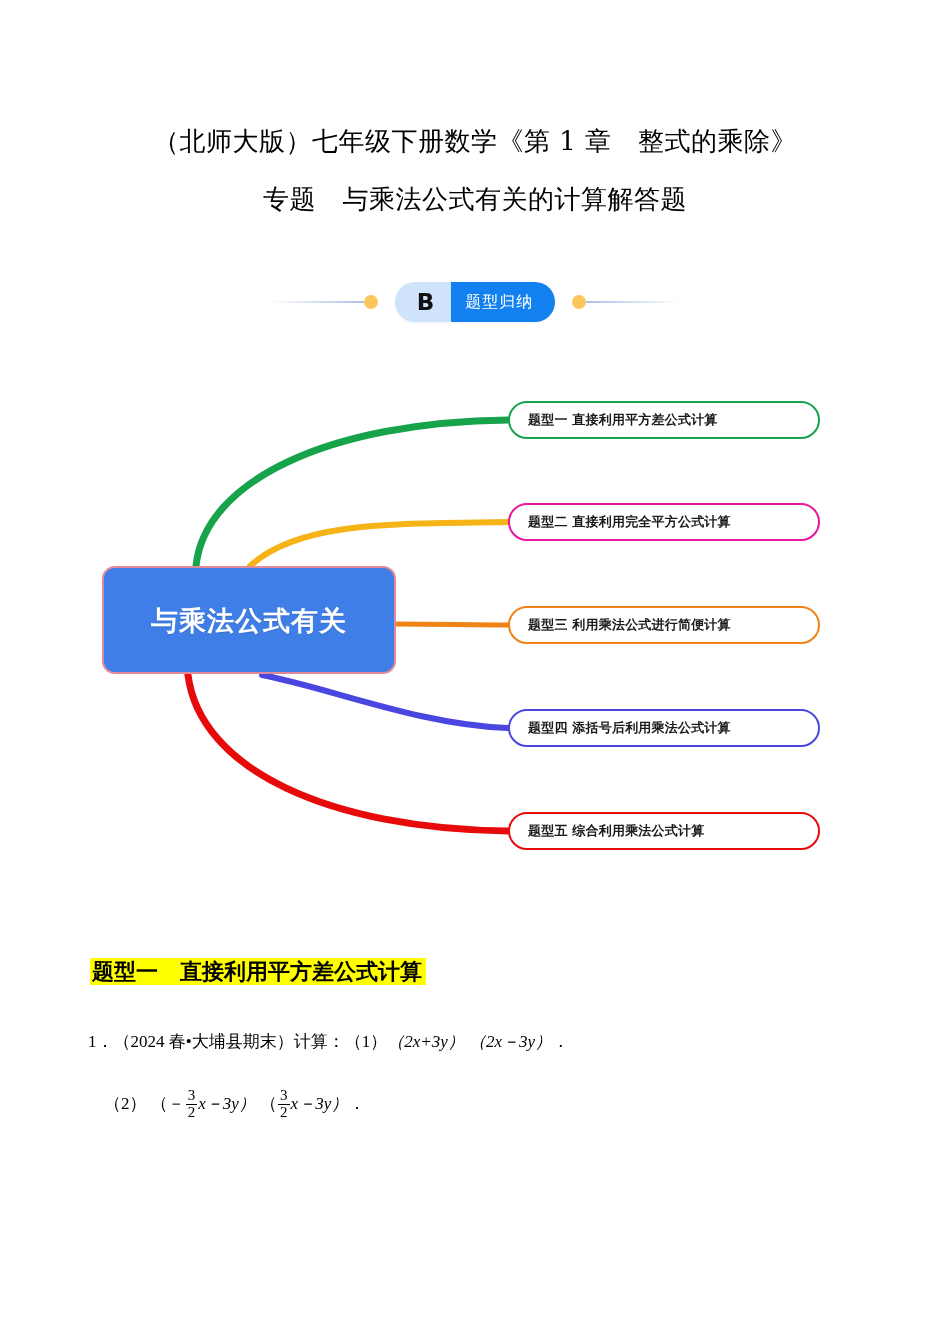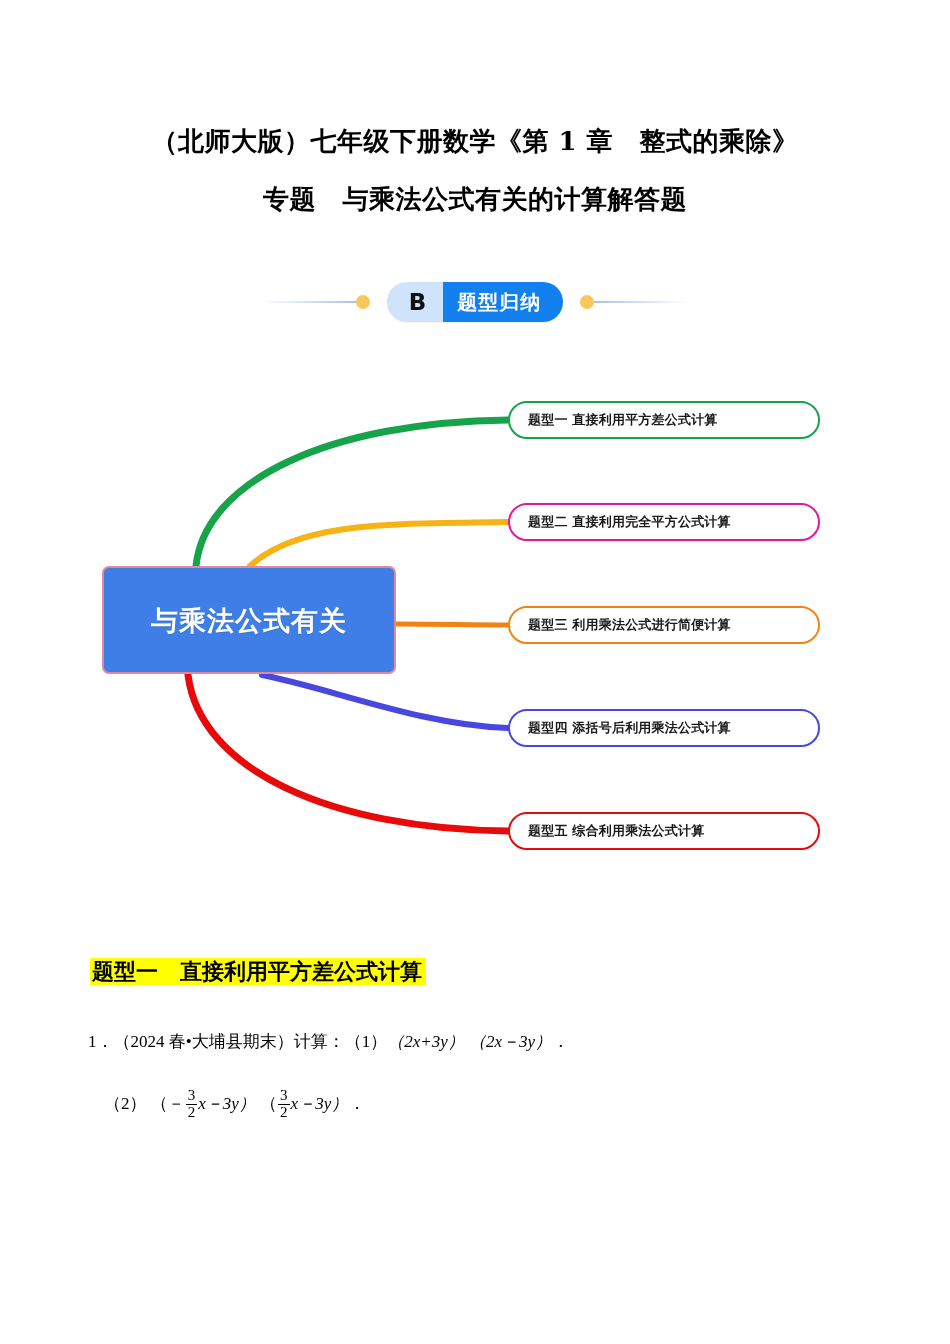--- a/index.html
+++ b/index.html
@@ -21,21 +21,21 @@
   .doc-title {
     position: absolute;
     left: 0;
     top: 112px;
     width: 950px;
     text-align: center;
   }
   .doc-title .line {
     font-family: "DejaVu Serif", "Liberation Serif", serif;
     font-size: 26px;
-    font-weight: 700;
+    font-weight: 400;
     line-height: 58px;
     letter-spacing: 0.5px;
     white-space: pre;
   }
 
   
   .badge-row {
     position: absolute;
     left: 0;
     top: 278px;
@@ -78,22 +78,22 @@
     font-size: 23px;
     display: flex;
     align-items: center;
     justify-content: center;
     padding: 0 17px 0 22px;
   }
   .badge-text {
     background: #1380f0;
     color: #ffffff;
     font-family: "DejaVu Sans", "Liberation Sans", sans-serif;
-    font-weight: 700;
-    font-size: 20px;
+    font-weight: 400;
+    font-size: 16px;
     letter-spacing: 1px;
     display: flex;
     align-items: center;
     justify-content: center;
     padding: 0 22px 0 14px;
     text-align: right;
   }
 
   
   .mindmap {
@@ -231,21 +231,21 @@
 
     <path id="conn1" d="M 250 196 C 300 150 400 154 508 152" fill="none" stroke="#f5b316" stroke-width="6" stroke-linecap="round"></path>
 
     <path id="conn2" d="M 396 254 C 440 254 470 255 508 255" fill="none" stroke="#ef8314" stroke-width="5" stroke-linecap="round"></path>
 
     <path id="conn3" d="M 262 305 C 330 318 420 355 508 358" fill="none" stroke="#4a46e0" stroke-width="6" stroke-linecap="round"></path>
 
     <path id="conn4" d="M 188 305 C 200 400 330 459 508 461" fill="none" stroke="#e60a0a" stroke-width="7" stroke-linecap="round"></path>
   </svg>
 
-  <div class="center-node" style="background: rgb(62, 126, 230); border-color: rgb(225, 137, 154);">
+  <div class="center-node" style="background: rgb(62, 126, 230); border-color: rgb(225, 137, 154); border-radius: 13px;">
     <div class="ct">
       <div>与乘法公式有关</div>
     </div>
   </div>
 
   <div class="branch" id="br0" style="top: 31px; border-color: rgb(22, 163, 74);">
     <span>题型一  直接利用平方差公式计算</span>
   </div>
   <div class="branch" id="br2" style="top: 236px; border-color: rgb(239, 131, 20);">
     <span>题型三  利用乘法公式进行简便计算</span>

